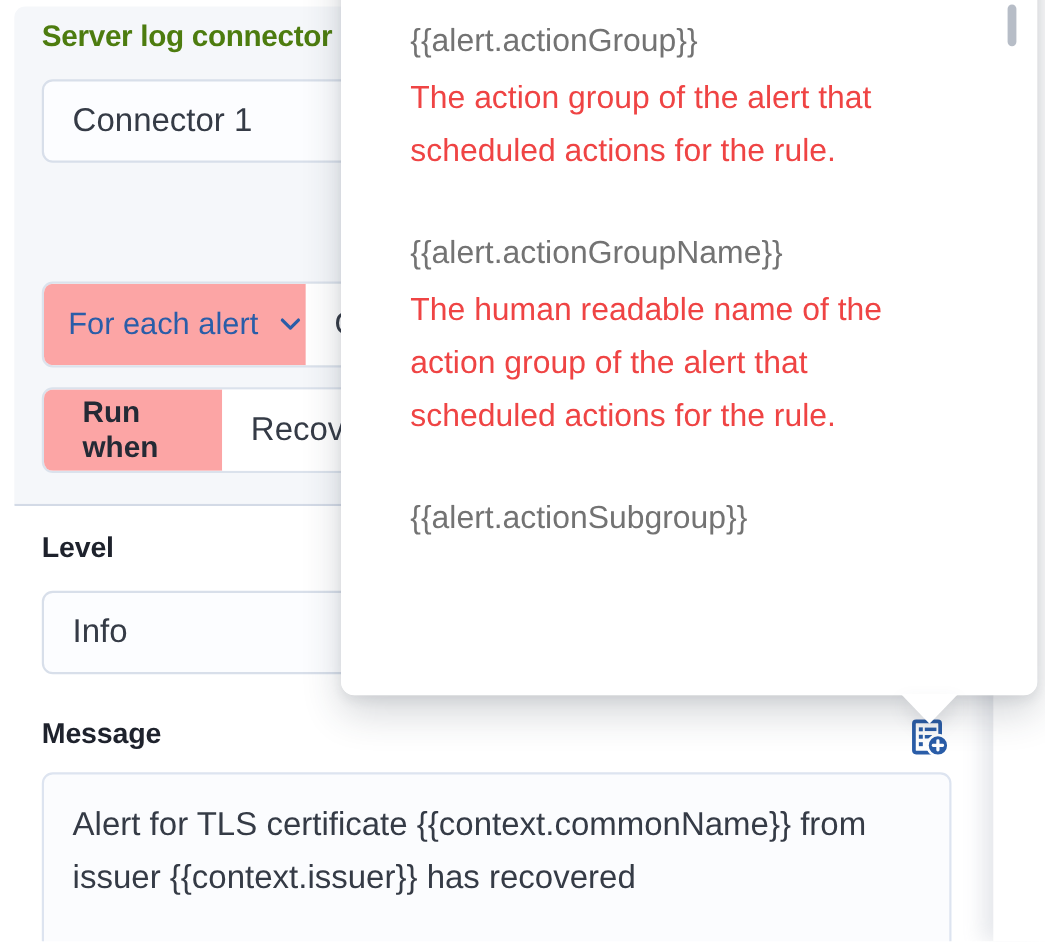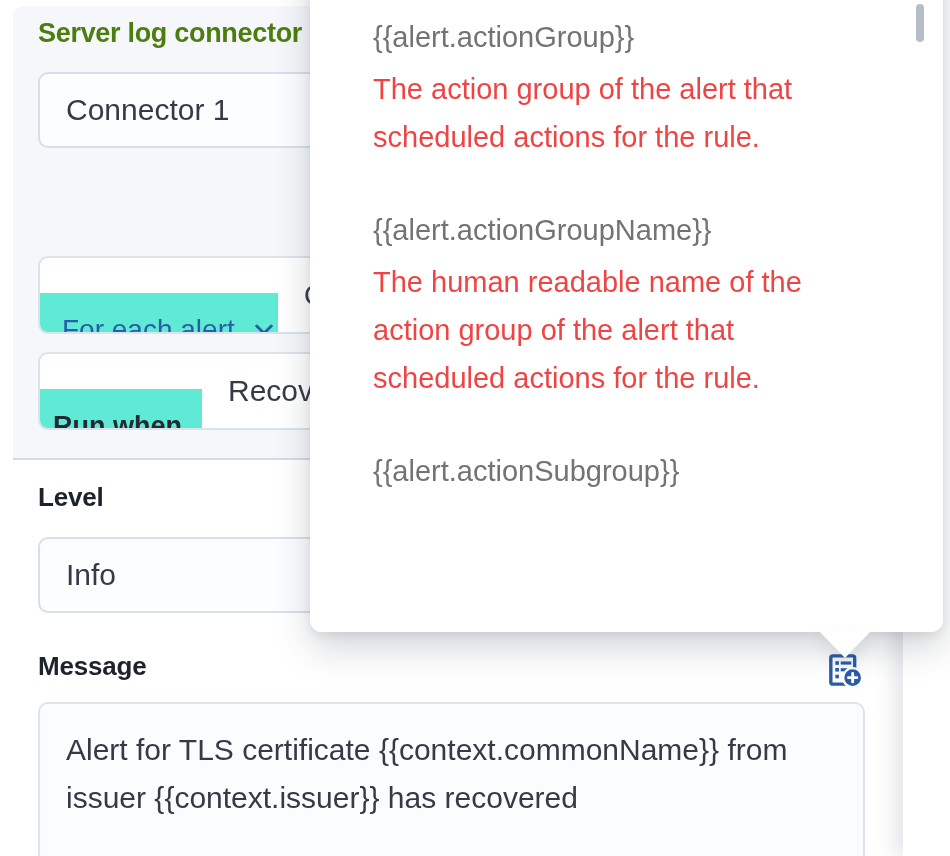--- a/index.html
+++ b/index.html
@@ -37,25 +37,25 @@
   .connector-select { top:66px; }
   .af-label   { top:206px; }
   .group {
     position:absolute; left:25px; width:840px; height:78px;
     border:2px solid #dbe2ec; border-radius:10px; overflow:hidden;
     display:flex; background:#fff;
   }
   .row1 { top:250px; }
   .row2 { top:346px; }
   .seg { display:flex; align-items:center; height:100%; }
-  .seg-gray  { background:#5eead4;margin-top:35px; }
+  .seg-gray  { background:#fca5a5; }
   .seg-white { background:#ffffff; flex:1; }
   .notify-select   { width:238px; padding-left:22px; gap:16px; color:#2a5da8; font-size:28px; cursor:pointer; }
   .interval-select { padding-left:26px; font-size:29px; cursor:pointer; }
-  .runwhen-label   { width:162px; padding-left:13px; font-size:27px; font-weight:700; color:#242a35; }
+  .runwhen-label   { width:162px; padding-left:35px; font-size:27px; font-weight:700; color:#242a35; }
   .runwhen-select  { padding-left:26px; font-size:30px; cursor:pointer; }
   .chevron { display:inline-flex; color:#2a5da8; }
   .level-label { top:476px; }
   .level-select { top:531px; }
   .msg-label { top:645px; }
   .addvar-btn {
     position:absolute; left:812px; top:645px; width:40px; height:40px;
     background:transparent; border:none; cursor:pointer;
     color:#2a5da8; display:flex; align-items:center; justify-content:center;
   }

